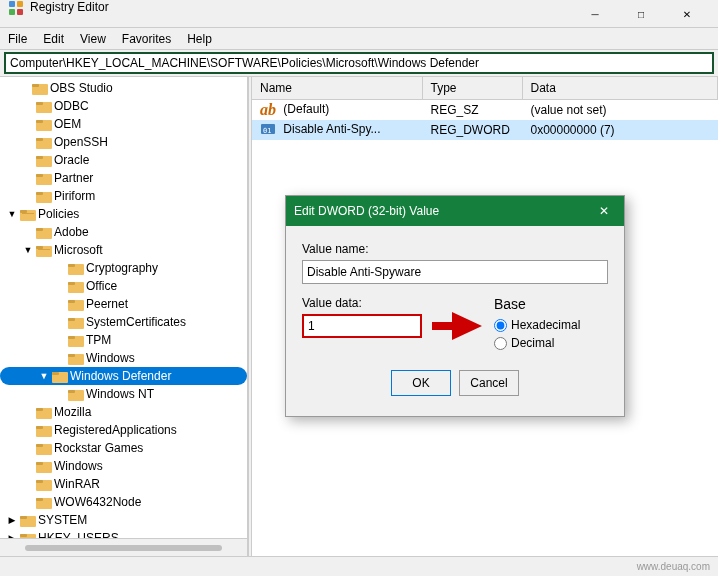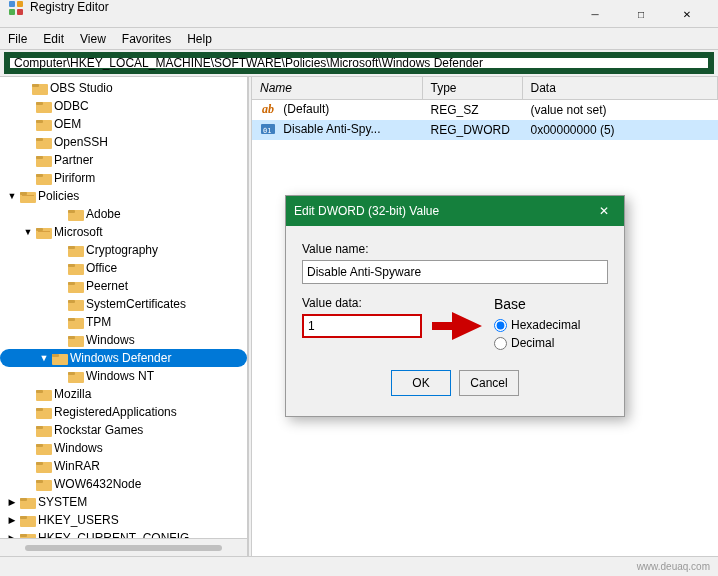--- a/index.html
+++ b/index.html
@@ -35,21 +35,21 @@
       padding: 2px 8px;
       cursor: pointer;
       height: 100%;
       display: flex;
       align-items: center;
     }
 
     
     .address-bar {
       background: #fff;
-      border: 6px solid #14532d;
+      border: 2px solid #14532d;
       margin: 2px 4px;
       height: 22px;
       display: flex;
       align-items: center;
       padding: 0 4px;
       font-size: 12px;
     }
 
     
     .main-layout {
@@ -353,20 +353,30 @@
         <span class="tree-toggle leaf"></span>
         <span class="folder-icon">
           <svg viewBox="0 0 16 14">
               <rect x="0" y="3" width="16" height="11" rx="1" fill="#f0c060"></rect>
               <rect x="0" y="3" width="7" height="3" rx="1" fill="#d0a040"></rect>
             </svg>
         </span>
         <span class="tree-label">OpenSSH</span>
       </div>
 
+      <div class="tree-item" style="padding-left:20px;">
+        <span class="tree-toggle leaf"></span>
+        <span class="folder-icon">
+          <svg viewBox="0 0 16 14">
+              <rect x="0" y="3" width="16" height="11" rx="1" fill="#f0c060"></rect>
+              <rect x="0" y="3" width="7" height="3" rx="1" fill="#d0a040"></rect>
+            </svg>
+        </span>
+        <span class="tree-label">Oracle</span>
+      </div>
 
       <div class="tree-item" style="padding-left:20px;">
         <span class="tree-toggle leaf"></span>
         <span class="folder-icon">
           <svg viewBox="0 0 16 14">
               <rect x="0" y="3" width="16" height="11" rx="1" fill="#f0c060"></rect>
               <rect x="0" y="3" width="7" height="3" rx="1" fill="#d0a040"></rect>
             </svg>
         </span>
         <span class="tree-label">Partner</span>
@@ -388,21 +398,21 @@
         <span class="folder-icon">
           <svg viewBox="0 0 16 14">
               <rect x="0" y="3" width="16" height="11" rx="1" fill="#f0c060"></rect>
               <rect x="0" y="3" width="7" height="3" rx="1" fill="#d0a040"></rect>
               <rect x="2" y="6" width="12" height="1" fill="#c08020" opacity="0.5"></rect>
             </svg>
         </span>
         <span class="tree-label">Policies</span>
       </div>
 
-      <div class="tree-item" style="padding-left:52px;">
+      <div class="tree-item" style="padding-left:20px;">
         <span class="tree-toggle leaf"></span>
         <span class="folder-icon">
           <svg viewBox="0 0 16 14">
               <rect x="0" y="3" width="16" height="11" rx="1" fill="#f0c060"></rect>
               <rect x="0" y="3" width="7" height="3" rx="1" fill="#d0a040"></rect>
             </svg>
         </span>
         <span class="tree-label">Adobe</span>
       </div>
 
@@ -606,48 +616,48 @@
       </div>
 
     </div>
 
     <div class="splitter"></div>
 
     <div class="right-panel">
       <table class="reg-table">
         <thead>
           <tr>
-            <th style="width:170px;font-style:italic;">Name</th>
+            <th style="width:170px;">Name</th>
             <th style="width:100px;">Type</th>
             <th>Data</th>
           </tr>
         </thead>
         <tbody>
 
           <tr>
             <td>
-              <span class="icon-ab" style="font-size:12px; color:#cc6600; font-style:italic; font-family:serif;">ab</span>
+              <span class="icon-ab" style="font-size:16px; color:#cc6600; font-style:italic; font-family:serif;">ab</span>
               <span>(Default)</span>
             </td>
             <td><span>REG_SZ</span></td>
             <td><span>(value not set)</span></td>
           </tr>
 
           <tr class="selected">
             <td>
               <span class="icon-dword">
                 <svg width="16" height="16" viewBox="0 0 16 16">
                   <rect x="1" y="2" width="14" height="10" rx="1" fill="#4080c0"></rect>
                   <text x="3" y="11" font-size="7" fill="white" font-family="monospace">01</text>
                 </svg>
               </span>
               <span>Disable Anti-Spy...</span>
             </td>
             <td><span>REG_DWORD</span></td>
-            <td><span>0x00000000 (5)</span></td>
+            <td><span>0x00000000 (7)</span></td>
           </tr>
         </tbody>
       </table>
     </div>
   </div>
 
   <div class="status-bar">
     <span></span>
     <span class="watermark">www.deuaq.com</span>
   </div>

